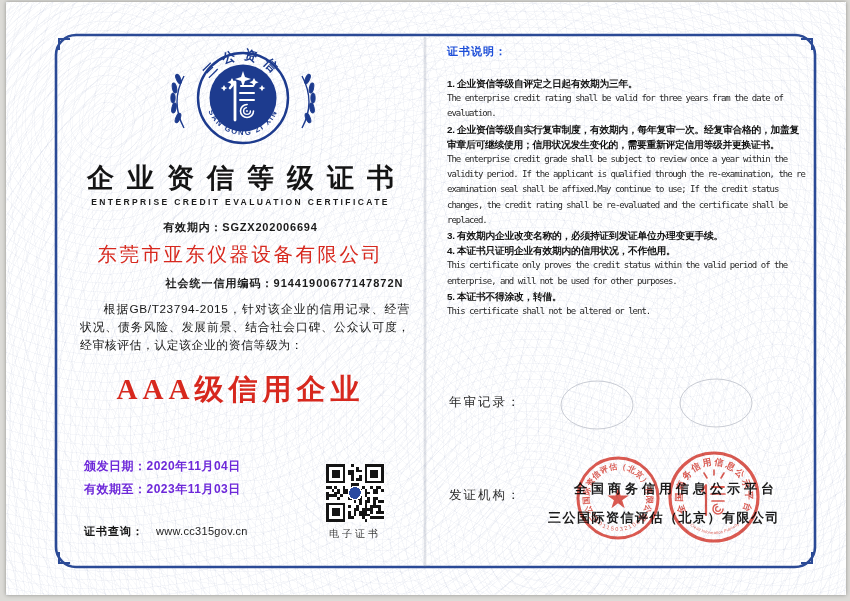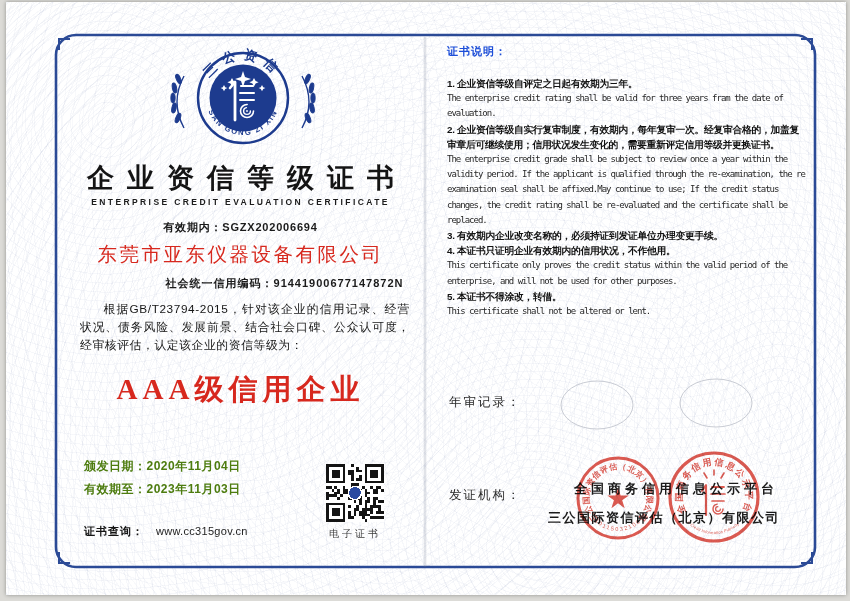--- a/index.html
+++ b/index.html
@@ -18,21 +18,21 @@
   .cn-serif{font-family:"Liberation Serif","DejaVu Serif",serif;}
 
   
   #title{left:56px;top:160px;width:369px;text-align:center;font-size:27px;font-weight:bold;letter-spacing:13px;text-indent:13px;color:#141414;}
   #subtitle{left:56px;top:197px;width:369px;text-align:center;font-size:8.5px;font-weight:bold;letter-spacing:2.4px;color:#1c1c1c;}
   #creditcode{left:56px;top:220px;width:369px;text-align:center;font-size:11px;font-weight:bold;color:#1a1a1a;letter-spacing:.8px;}
   #company{left:56px;top:241px;width:369px;text-align:center;font-size:19.5px;font-weight:normal;letter-spacing:2.5px;color:#d7281e;}
   #uscc{left:56px;top:276px;width:369px;text-align:center;font-size:11px;font-weight:bold;letter-spacing:1px;color:#1a1a1a;margin-left:44px;}
   #para{left:80px;top:300px;width:330px;font-size:11.8px;font-weight:normal;line-height:18px;color:#161616;text-align:justify;text-indent:2em;letter-spacing:.6px;}
   #rating{left:56px;top:370px;width:369px;text-align:center;font-size:29px;font-weight:800;letter-spacing:5px;color:#d7281e;}
-  .dateline{left:84px;font-size:12px;font-weight:bold;color:#4d7c0f;letter-spacing:.5px;}
+  .dateline{left:84px;font-size:12px;font-weight:bold;color:#6d28d9;letter-spacing:.5px;}
   #queryline{left:84px;top:524px;font-size:11px;color:#141414;}
   #queryline .lbl{font-weight:bold;letter-spacing:1px;}
   #queryline .url{font-weight:normal;margin-left:12px;letter-spacing:.3px;color:#222;}
   #qr{left:326px;top:464px;width:58px;height:58px;}
   #qrcap{left:314px;top:527px;width:82px;text-align:center;font-size:10px;letter-spacing:3px;color:#3c3c3c;}
 
   
   #rheading{left:447px;top:44px;font-size:11px;font-weight:700;color:#1d4ed8;letter-spacing:1px;}
   #rlist{left:447px;top:76px;width:358px;}
   #rlist .zh{font-size:9.8px;font-weight:bold;color:#111;line-height:15.2px;letter-spacing:-0.3px;}

